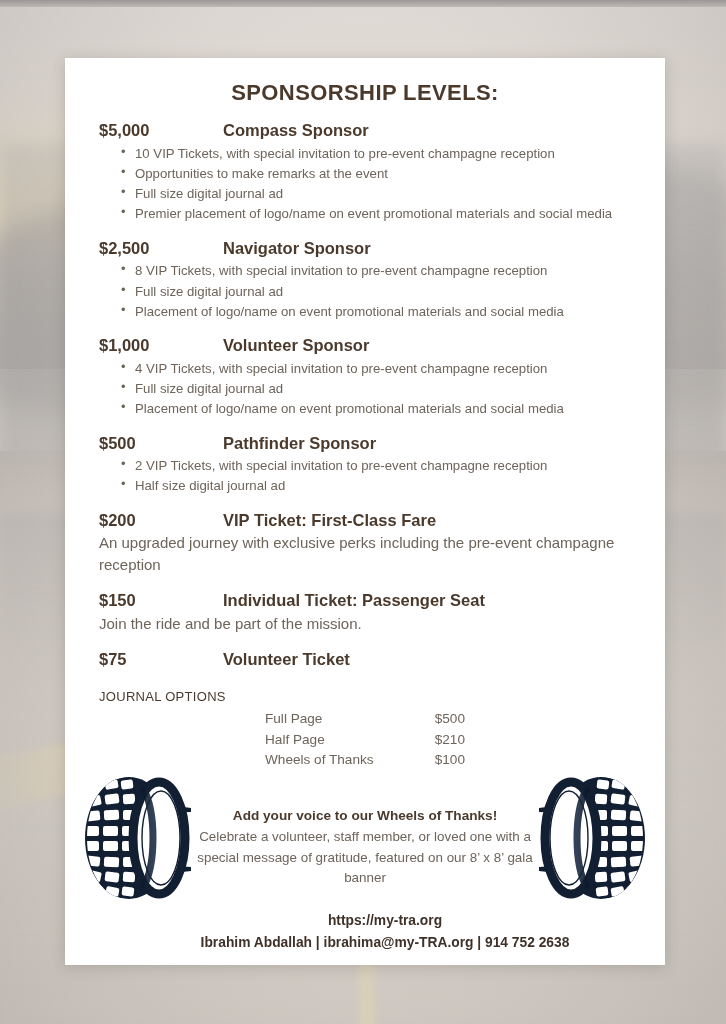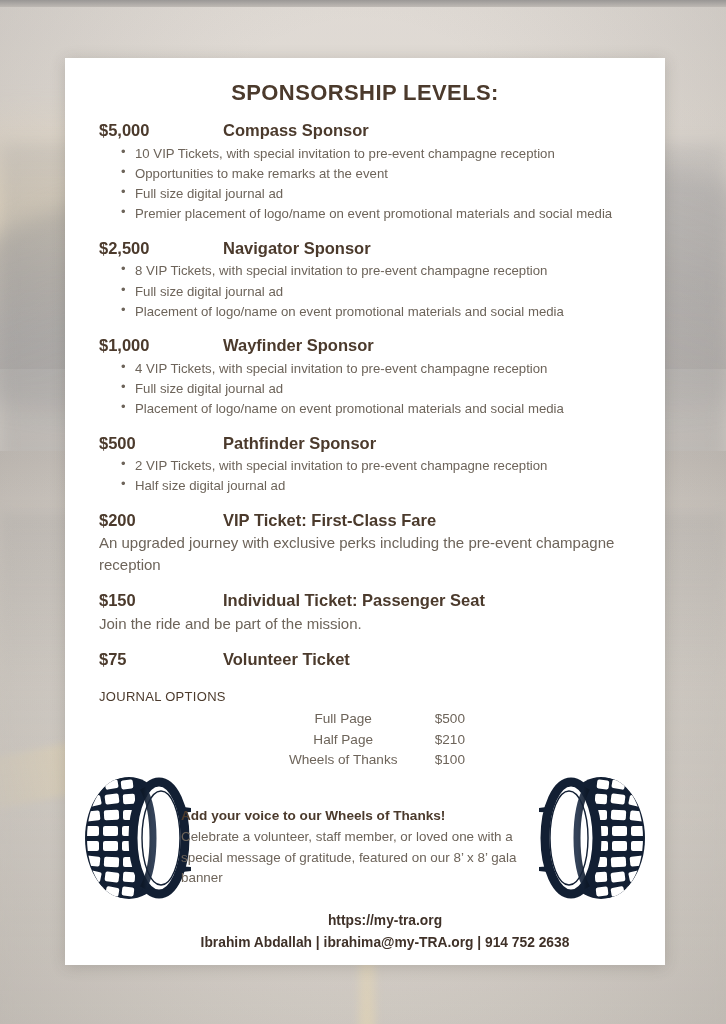--- a/index.html
+++ b/index.html
@@ -147,38 +147,39 @@
     width:200px;
     margin:0 auto;
     border-collapse:collapse;
   }
   .journal-table td{
     color:#6d645a;
     font-size:13.6px;
     line-height:1.5;
     padding:0;
   }
-  .journal-table td.jt-label{text-align:center;white-space:nowrap;}
+  .journal-table td.jt-label{text-align:left;white-space:nowrap;}
   .journal-table td.jt-price{text-align:right;white-space:nowrap;}
 
   
   .wheels{
     position:relative;
     margin-top:2px;
     height:132px;
   }
   .wheel{
     position:absolute;top:0;width:118px;height:132px;
   }
   .wheel.left{left:8px;}
   .wheel.right{right:8px;}
   .wheel svg{display:block;width:100%;height:100%;}
 
   .wheels-copy{
     position:absolute;left:116px;right:116px;top:34px;
+    text-align:center;
   }
   .wheels-headline{
     font-size:13.6px;
     font-weight:bold;
     color:#4b3a2c;
     line-height:1.5;
   }
   .wheels-line{
     font-size:13.4px;
     color:#6d645a;
@@ -248,21 +249,21 @@
       <ul class="perks">
         <li>8 VIP Tickets, with special invitation to pre-event champagne reception</li>
         <li>Full size digital journal ad</li>
         <li>Placement of logo/name on event promotional materials and social media</li>
       </ul>
     </div>
 
     <div class="tier">
       <div class="tier-head">
         <span class="tier-price">$1,000</span>
-        <span class="tier-name">Wayfinder Sponsor</span>
+        <span class="tier-name">Volunteer Sponsor</span>
       </div>
       <ul class="perks">
         <li>4 VIP Tickets, with special invitation to pre-event champagne reception</li>
         <li>Full size digital journal ad</li>
         <li>Placement of logo/name on event promotional materials and social media</li>
       </ul>
     </div>
 
     <div class="tier">
       <div class="tier-head">

